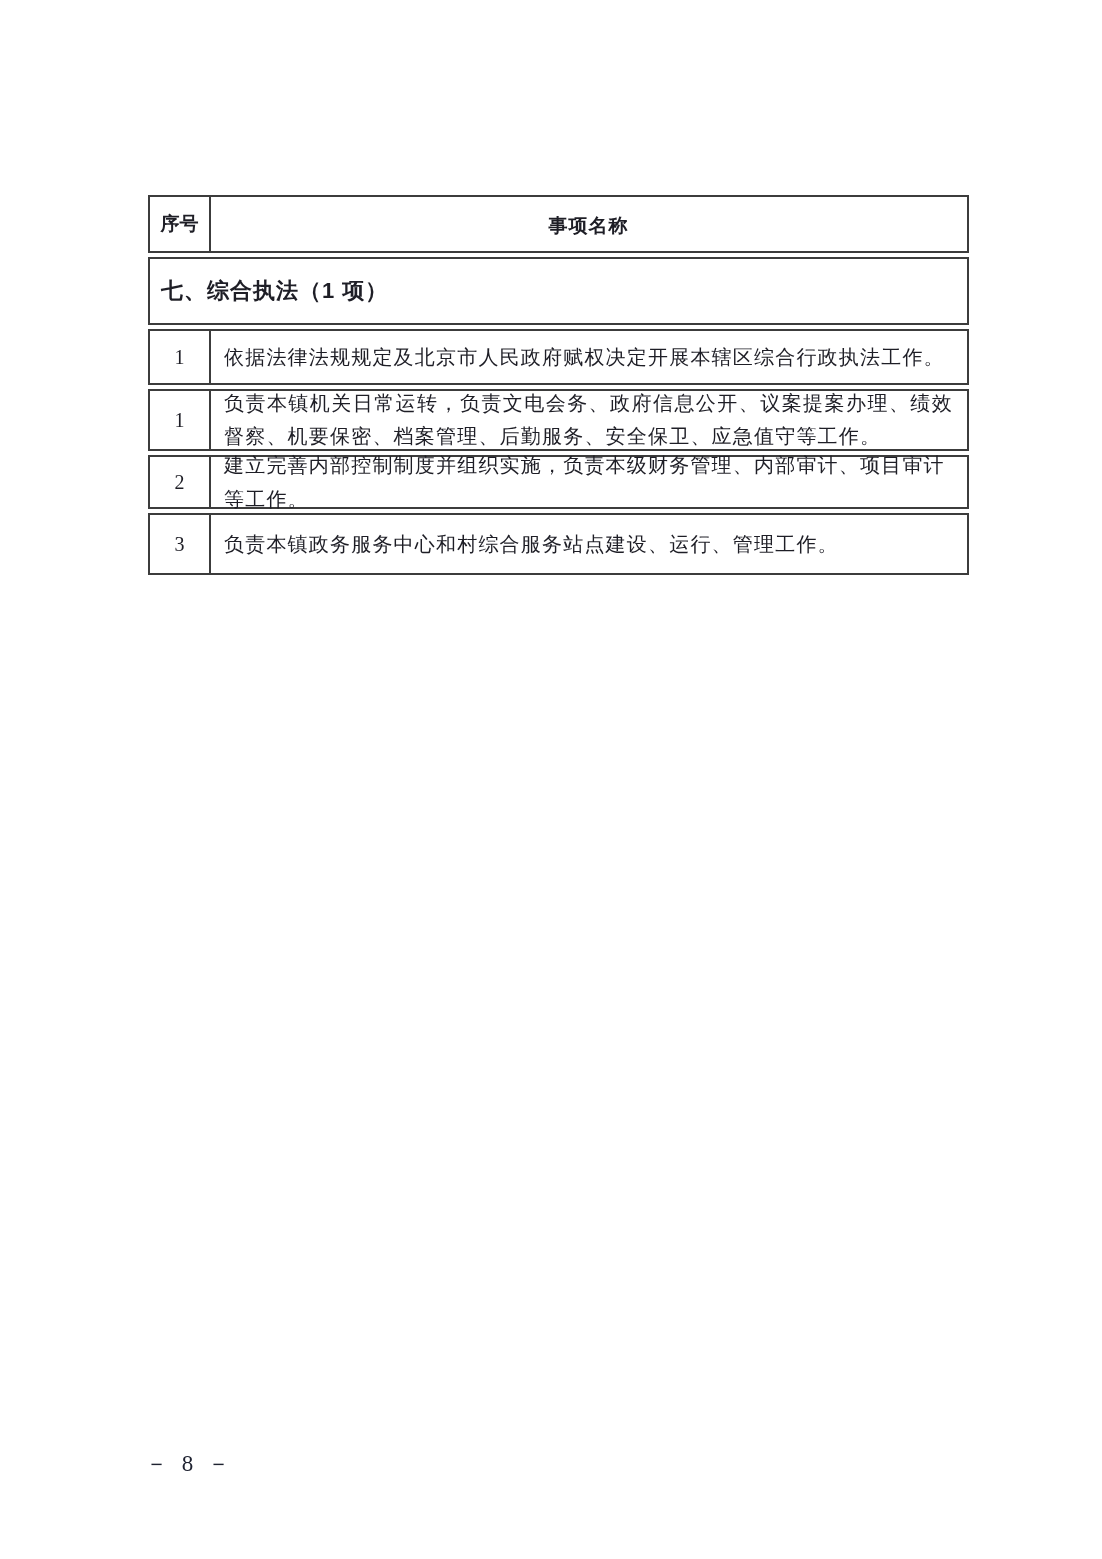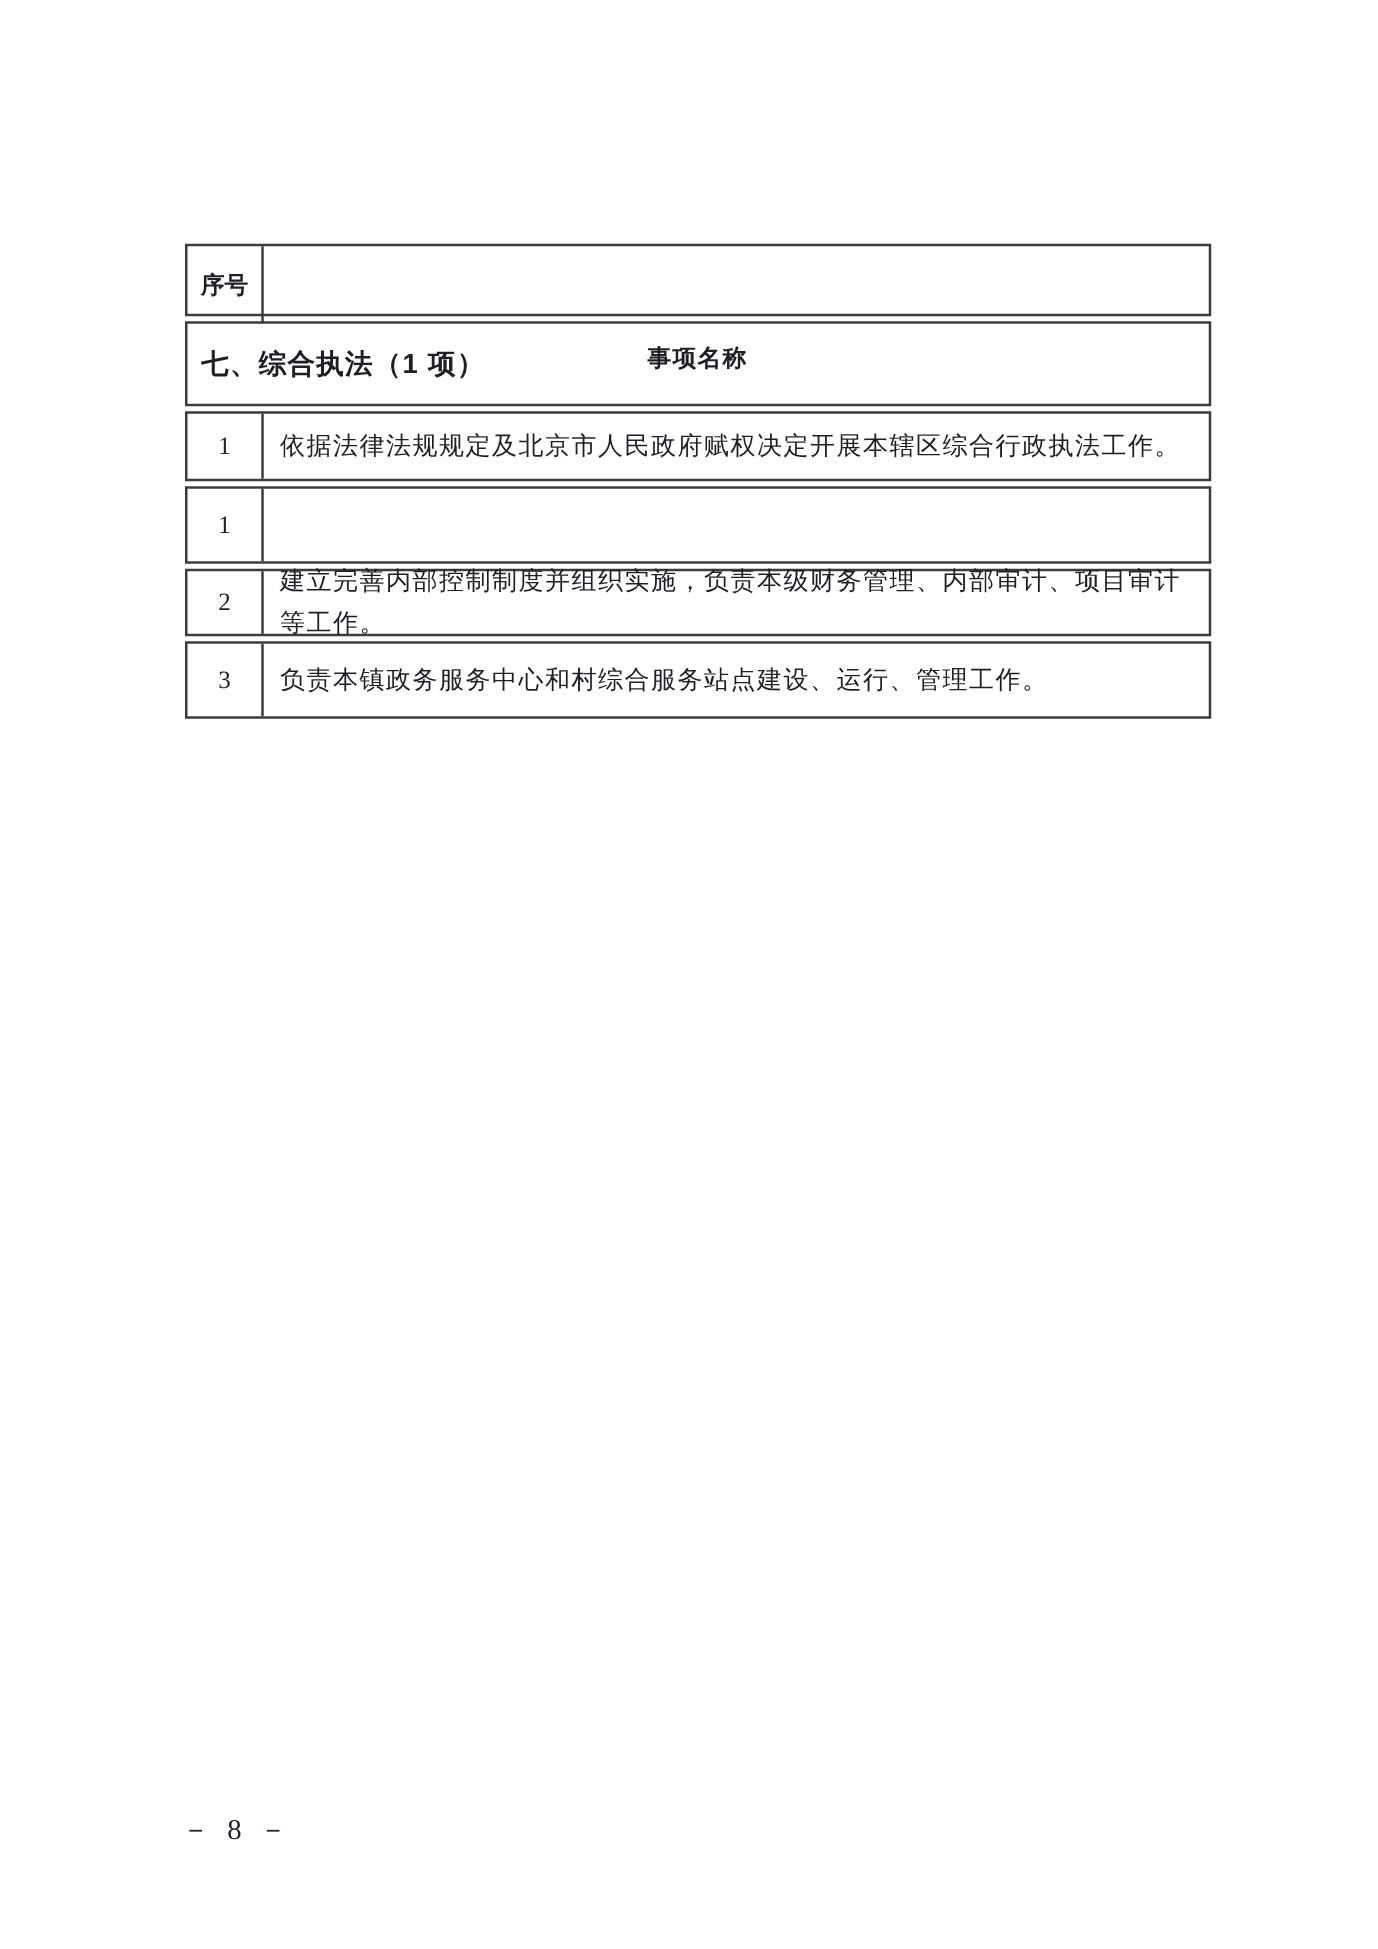--- a/index.html
+++ b/index.html
@@ -41,21 +41,21 @@
   }
   .trow .content-cell {
     flex: 1 1 auto;
     display: flex;
     align-items: center;
     padding: 6px 14px 6px 13px;
     font-size: 20px;
     letter-spacing: 1.2px;
     line-height: 34px;
   }
-  .trow.header-row { height: 58px; flex-direction: column; }
+  .trow.header-row { height: 58px; }
   .trow.header-row .num-cell {
     font-family: "Liberation Sans", "DejaVu Sans", sans-serif;
     font-weight: bold;
     font-size: 19px;
   }
   .trow.header-row .content-cell {
     justify-content: center;
     font-family: Liberation Mono, monospace;
     font-weight: bold;
     font-size: 19px;
@@ -109,20 +109,21 @@
     </div>
 
     <div class="trow row-single">
       <div class="num-cell">1</div>
       <div class="content-cell">依据法律法规规定及北京市人民政府赋权决定开展本辖区综合行政执法工作。</div>
     </div>
 
 
     <div class="trow row-double">
       <div class="num-cell">1</div>
+      <div class="content-cell">负责本镇机关日常运转，负责文电会务、政府信息公开、议案提案办理、绩效督察、机要保密、档案管理、后勤服务、安全保卫、应急值守等工作。</div>
     </div>
 
     <div class="trow row-single" style="height:54px">
       <div class="num-cell">2</div>
       <div class="content-cell">建立完善内部控制制度并组织实施，负责本级财务管理、内部审计、项目审计等工作。</div>
     </div>
 
     <div class="trow row-tall">
       <div class="num-cell">3</div>
       <div class="content-cell">负责本镇政务服务中心和村综合服务站点建设、运行、管理工作。</div>

